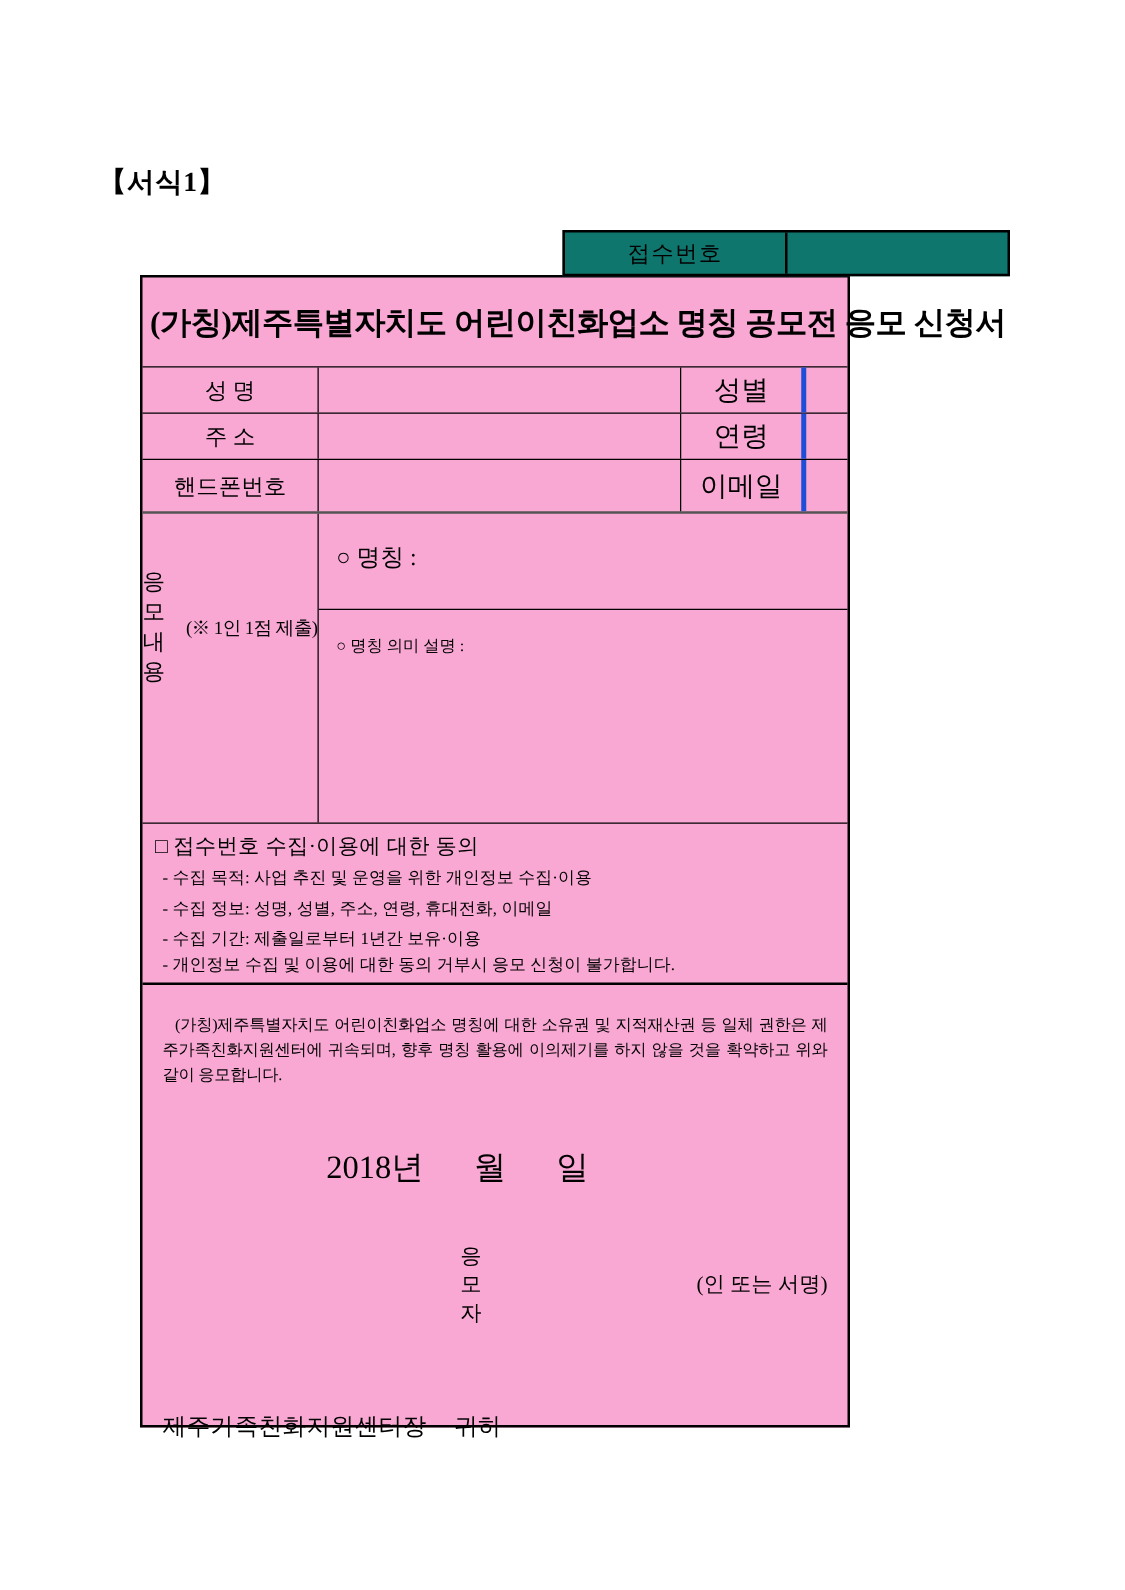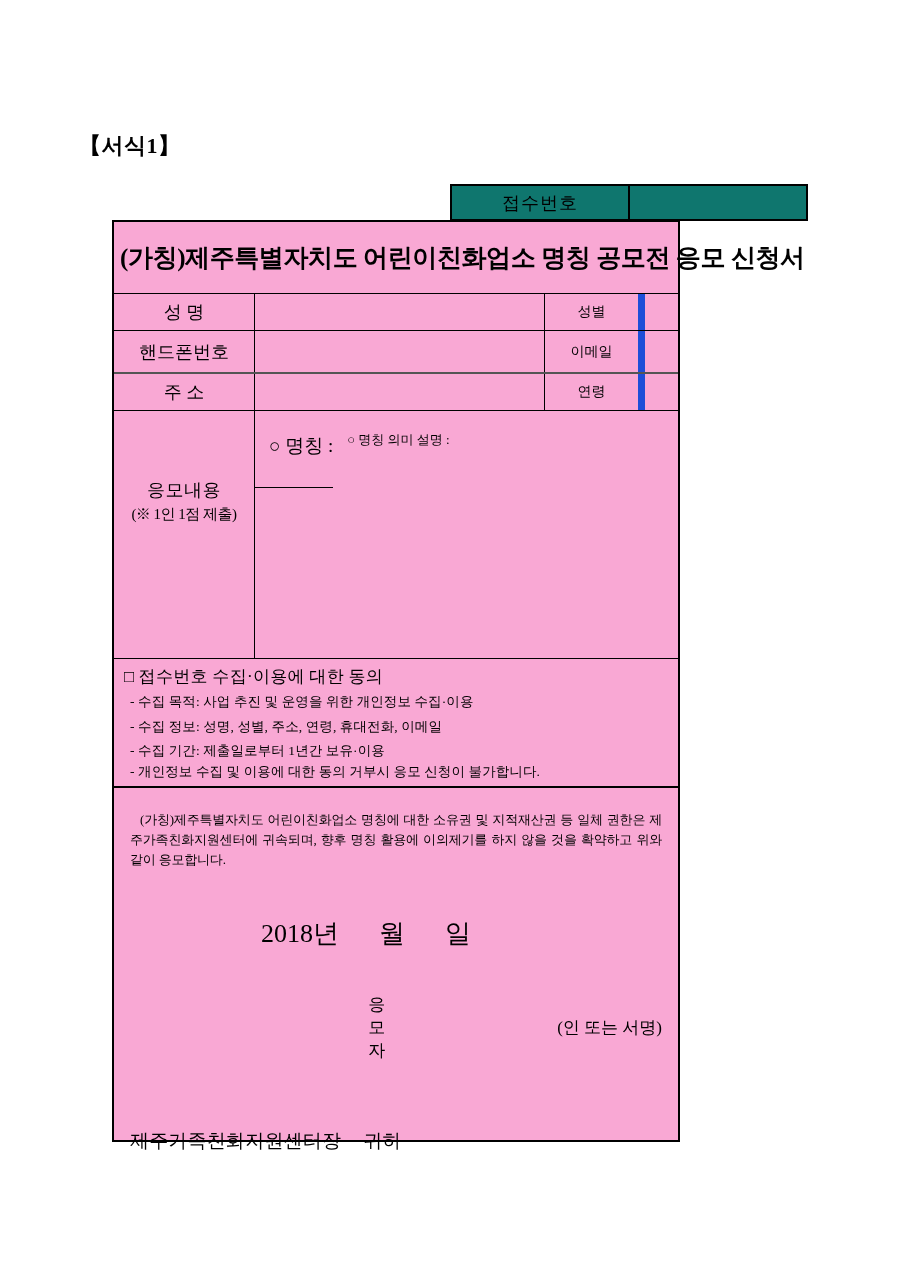--- a/index.html
+++ b/index.html
@@ -114,57 +114,57 @@
     border-right: 1px solid #000;
     justify-content: center;
     font-size: 18px;
   }
   .val-wide {
     width: 290px;
     border-right: 1px solid #000;
   }
   .lbl-narrow {
     width: 100px;
-    border-right: 7px solid #1d4ed8;
+    border-right: 4px solid #1d4ed8;
     justify-content: center;
-    font-size: 14px;
+    font-size: 22px;
   }
   .val-narrow { flex: 1; }
 
   
   .content-block {
     display: flex;
     height: 248px;
     border-bottom: 1px solid #000;
     box-sizing: border-box;
   }
   .content-label {
     width: 141px;
     border-right: 1px solid #000;
     box-sizing: border-box;
     display: flex;
-    flex-direction: column;
+    flex-direction: row;
     align-items: center;
     justify-content: center;
     padding-bottom: 68px;
   }
   .content-label .l1 {
     font-size: 18px;
     letter-spacing: 0.5px;
   }
   .content-label .l2 {
     font-size: 15px;
     margin-top: 3px;
     letter-spacing: -0.5px;
     white-space: nowrap;
   }
   .content-right {
     flex: 1;
     display: flex;
-    flex-direction: row;
+    flex-direction: column;
     box-sizing: border-box;
   }
   .content-cell-a {
     height: 77px;
     border-bottom: 1px solid #000;
     box-sizing: border-box;
     padding: 22px 0 0 14px;
     font-size: 19px;
   }
   .content-cell-b {
@@ -256,31 +256,31 @@
       <div class="doc-title">(가칭)제주특별자치도 어린이친화업소 명칭 공모전 응모 신청서</div>
     </div>
 
     <div class="row info-row">
       <div class="cell lbl-wide">성      명</div>
       <div class="cell val-wide"></div>
       <div class="cell lbl-narrow">성별</div>
       <div class="cell val-narrow"></div>
     </div>
 
+    <div class="row info-row">
+      <div class="cell lbl-wide">주      소</div>
+      <div class="cell val-wide"></div>
+      <div class="cell lbl-narrow">연령</div>
+      <div class="cell val-narrow"></div>
+    </div>
+
     <div class="row info-row tall last">
       <div class="cell lbl-wide">핸드폰번호</div>
       <div class="cell val-wide"></div>
       <div class="cell lbl-narrow">이메일</div>
-      <div class="cell val-narrow"></div>
-    </div>
-
-    <div class="row info-row">
-      <div class="cell lbl-wide">주      소</div>
-      <div class="cell val-wide"></div>
-      <div class="cell lbl-narrow">연령</div>
       <div class="cell val-narrow"></div>
     </div>
 
     <div class="content-block">
       <div class="content-label">
         <div class="l1">응모내용</div>
         <div class="l2">(※ 1인 1점 제출)</div>
       </div>
       <div class="content-right">
         <div class="content-cell-a">

